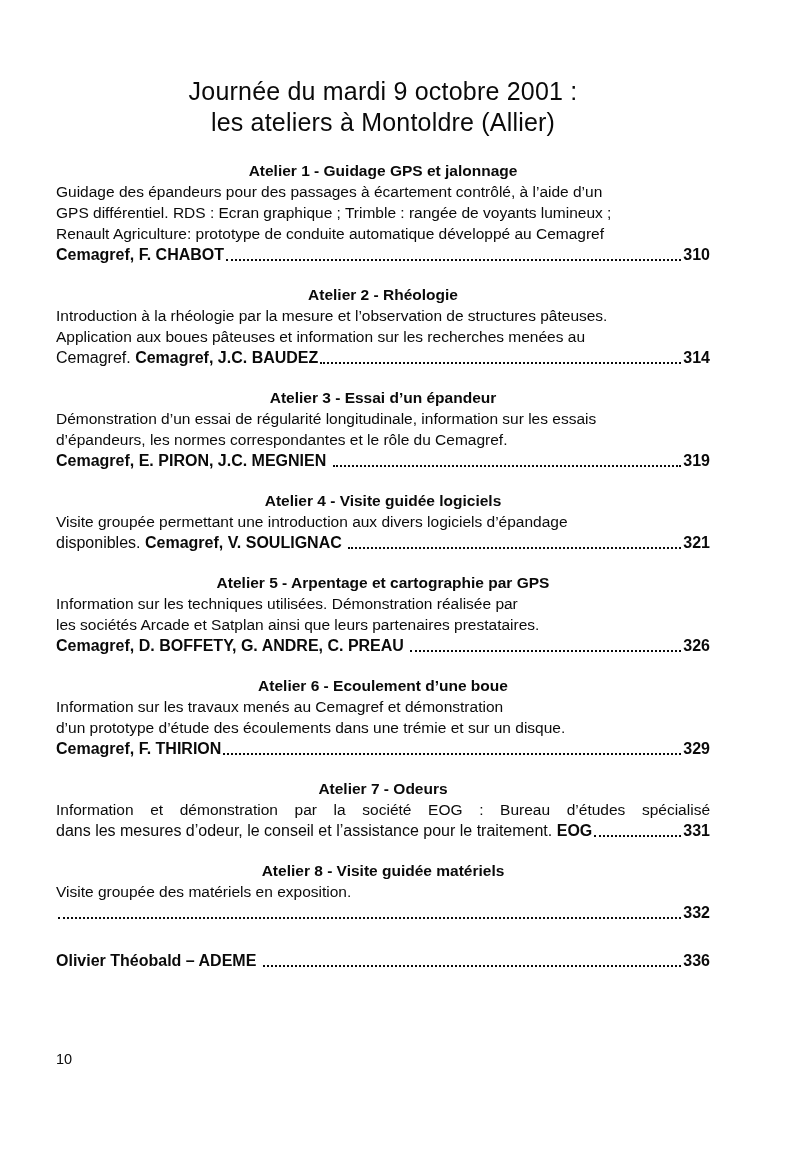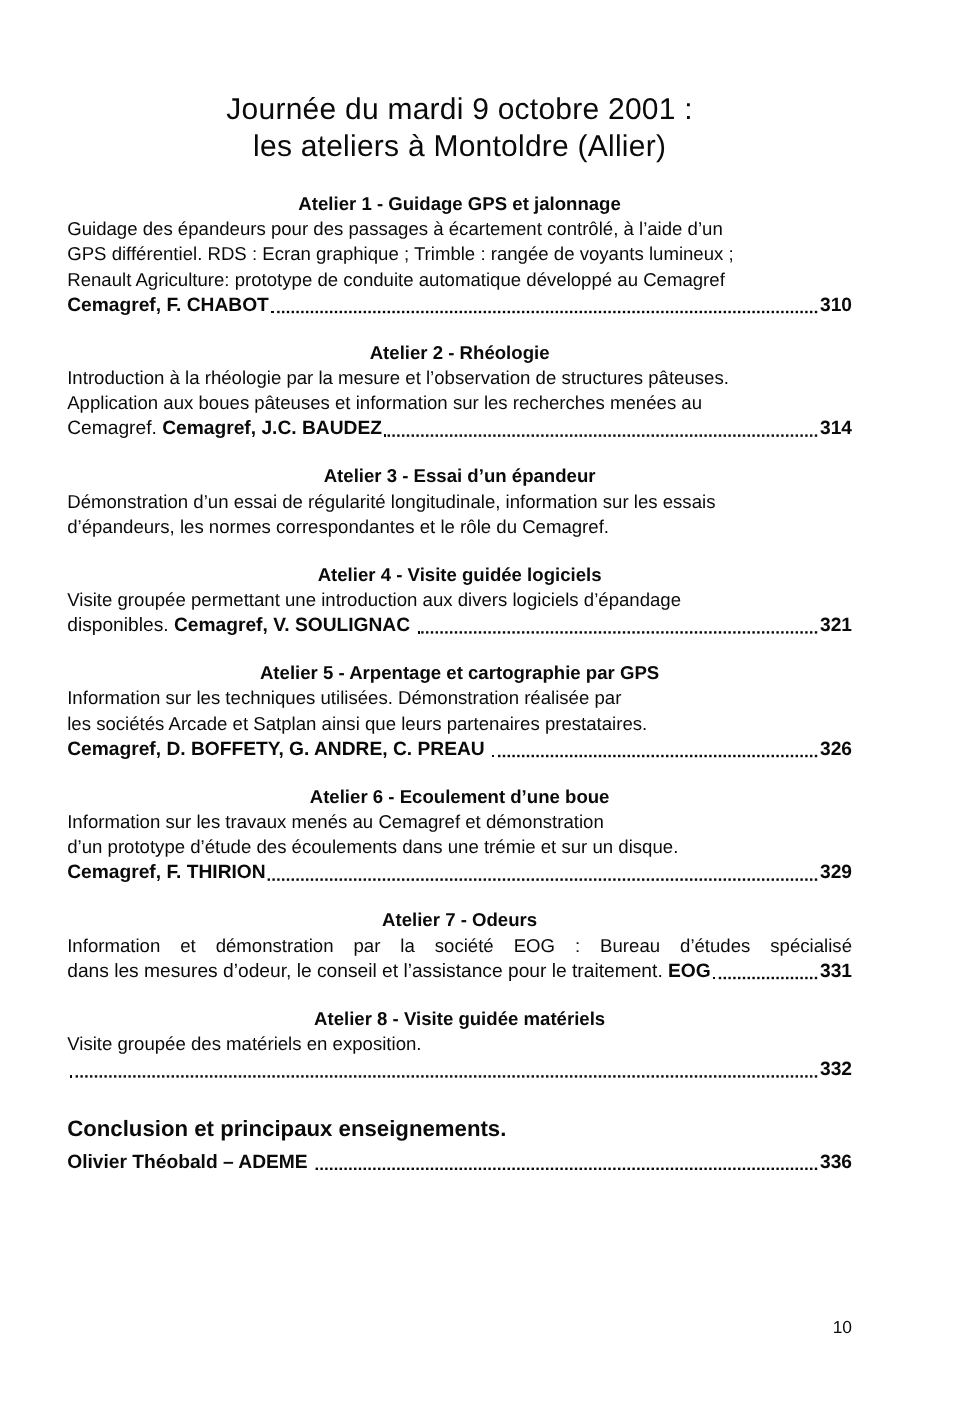--- a/index.html
+++ b/index.html
@@ -40,22 +40,22 @@
   }
   .toc-page { font-weight: 700; text-align: right; }
 
   .conclusion { margin-top: 27px; }
   .conclusion-heading {
     font-size: 18.5px; font-weight: 700; line-height: 24px;
     margin: 0 0 5px 0;
   }
 
   .footer {
-    text-align: right; font-size: 14.5px;
-    margin-top: 120px;
+    text-align: left; font-size: 14.5px;
+    margin-top: 80px;
   }
 </style>
 </head>
 <body>
 
 <div class="page">
 
   <h1 class="title">
     <div>Journée du mardi 9 octobre 2001 :</div>
     <div>les ateliers à Montoldre (Allier)</div>
@@ -83,20 +83,26 @@
       <span class="toc-author">Cemagref, J.C. BAUDEZ</span>
       <span class="leader"></span>
       <span class="toc-page">314</span>
     </div>
   </section>
 
   <section class="entry">
     <h2 class="entry-heading">Atelier 3 - Essai d’un épandeur</h2>
     <div class="body-line">Démonstration d’un essai de régularité longitudinale, information sur les essais</div>
     <div class="body-line">d’épandeurs, les normes correspondantes et le rôle du Cemagref.</div>
+    <div class="toc-line">
+      <span class="toc-prefix"></span>
+      <span class="toc-author">Cemagref, E. PIRON, J.C. MEGNIEN </span>
+      <span class="leader"></span>
+      <span class="toc-page">319</span>
+    </div>
   </section>
 
   <section class="entry">
     <h2 class="entry-heading">Atelier 4 - Visite guidée logiciels</h2>
     <div class="body-line">Visite groupée permettant une introduction aux divers logiciels d’épandage</div>
     <div class="toc-line">
       <span class="toc-prefix">disponibles. </span>
       <span class="toc-author">Cemagref, V. SOULIGNAC </span>
       <span class="leader"></span>
       <span class="toc-page">321</span>
@@ -142,21 +148,20 @@
     <h2 class="entry-heading">Atelier 8 - Visite guidée matériels</h2>
     <div class="body-line">Visite groupée des matériels en exposition.</div>
     <div class="toc-line">
       <span class="toc-prefix"></span>
       <span class="leader"></span>
       <span class="toc-page">332</span>
     </div>
   </section>
 
   <section class="conclusion">
-    <h2 class="conclusion-heading">Conclusion et principaux enseignements.</h2>
     <div class="toc-line">
       <span class="toc-prefix"></span>
       <span class="toc-author">Olivier Théobald – ADEME </span>
       <span class="leader"></span>
       <span class="toc-page">336</span>
     </div>
   </section>
 
   <div class="footer">10</div>
 

